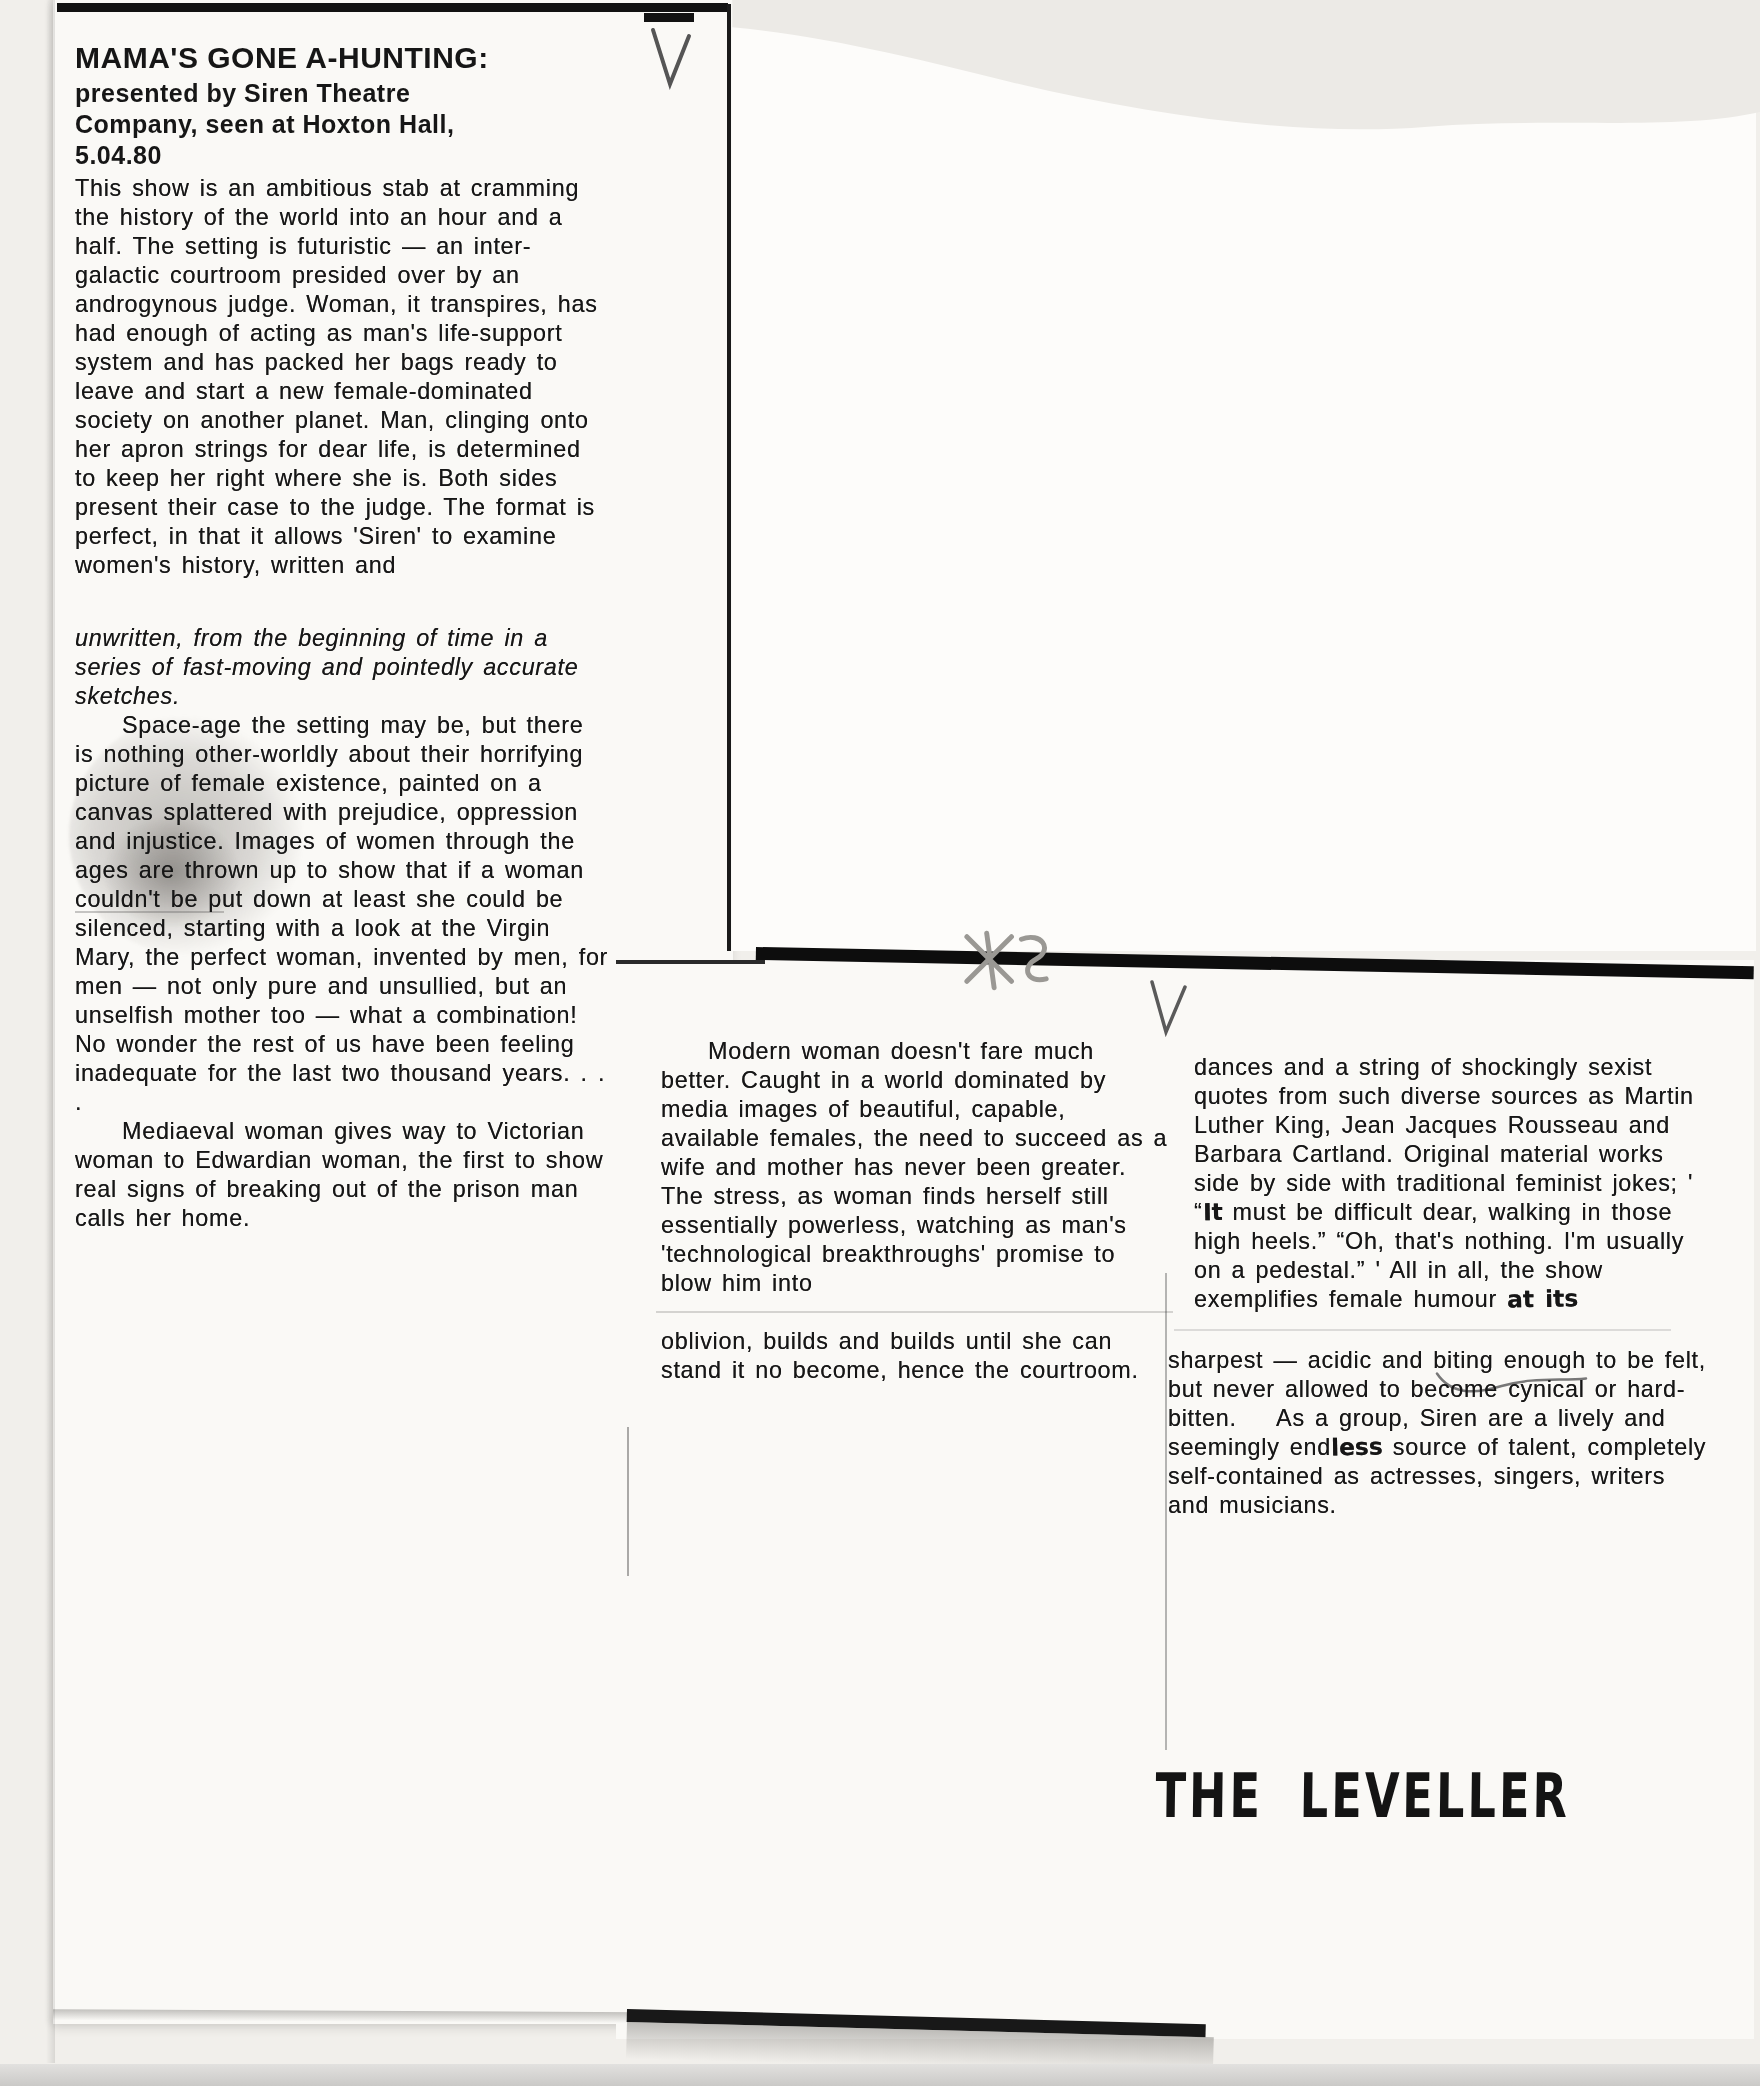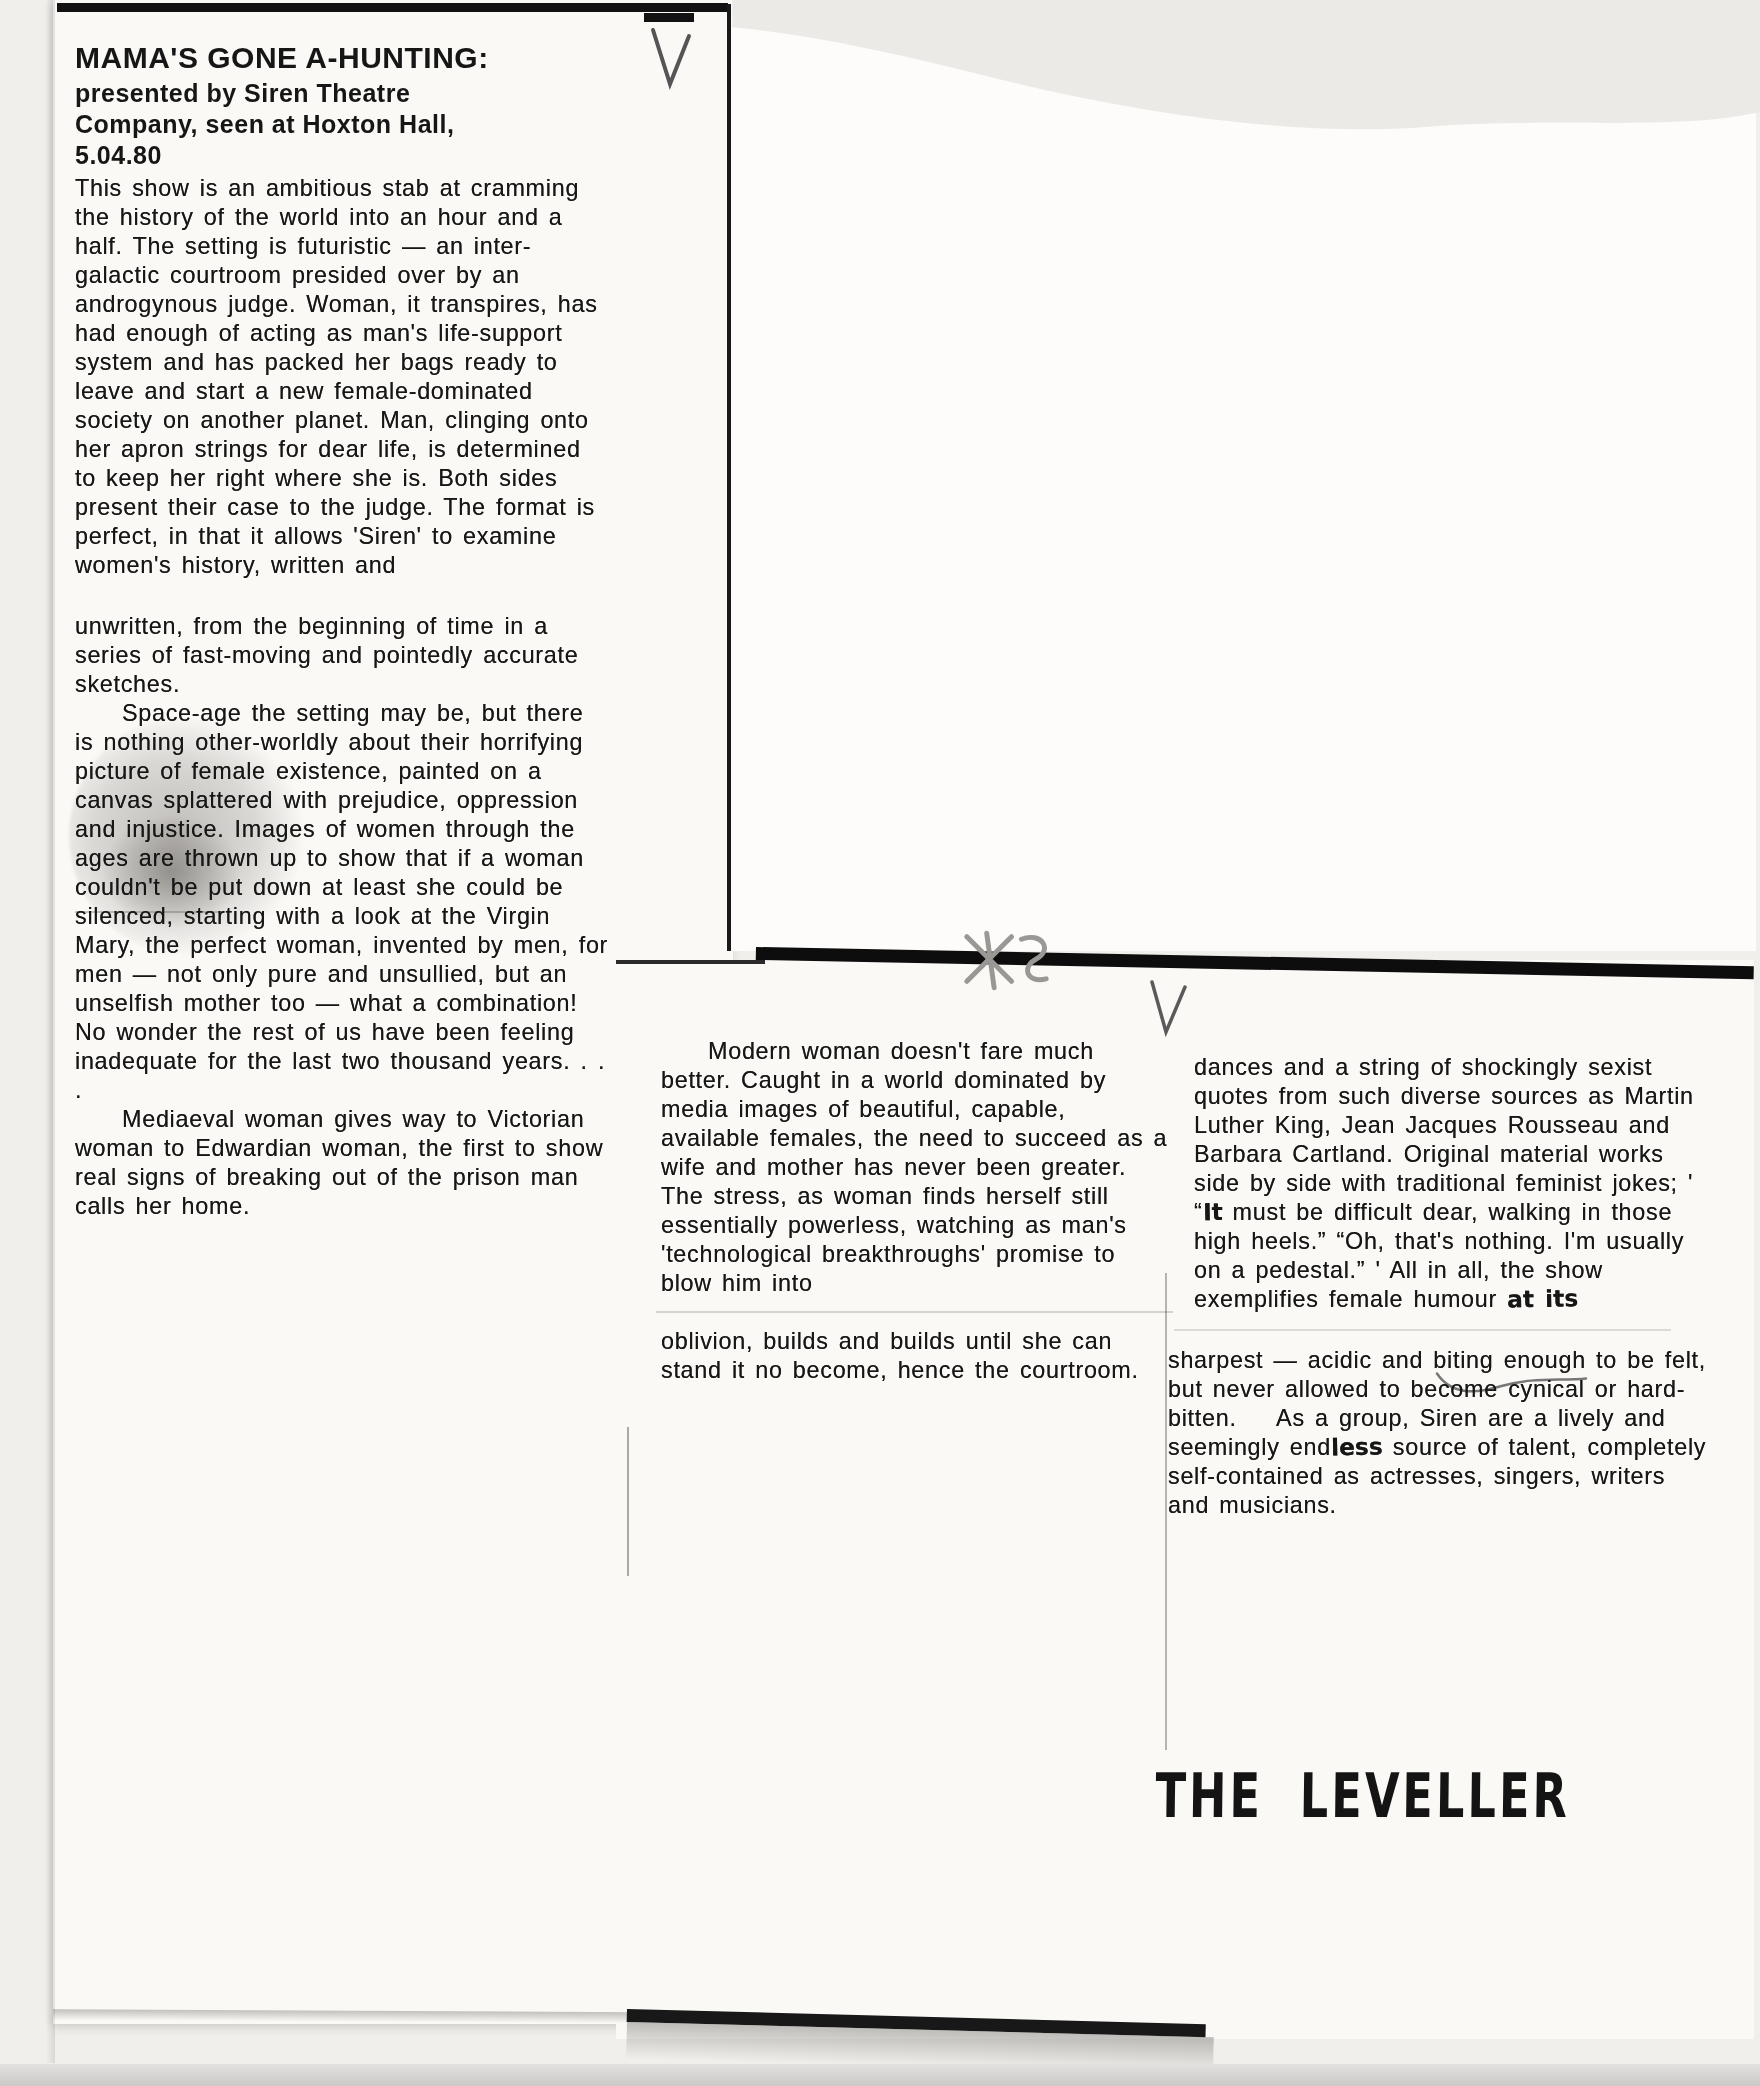--- a/index.html
+++ b/index.html
@@ -119,21 +119,21 @@
   .subheadline {
     font-size: 25px; font-weight: bold; letter-spacing: 0.5px;
     line-height: 31px; margin: 2px 0 3px 0; white-space: pre-wrap;
   }
   .body-par {
     font-size: 23.4px; line-height: 29px; letter-spacing: 0.7px; word-spacing: 3px;
     margin: 0; white-space: pre-wrap;
     text-shadow: 0 0 0.5px rgba(22,22,22,0.7);
   }
   .indent { text-indent: 47px; }
-  .gap-top { margin-top: 32px; }
+  .gap-top { margin-top: 44px; font-style: italic; }
   .text-middle {
     position: absolute; left: 661px; top: 1037px; width: 511px;
   }
   .text-middle .body-par + .body-par { margin-top: 9px; text-align: right; }
   .text-right {
     position: absolute; left: 1194px; top: 1053px; width: 513px;
   }
   .p-sharpest { margin-left: -26px; }
   .hand-bold {
     font-weight: bold; font-family: "DejaVu Sans", sans-serif;

